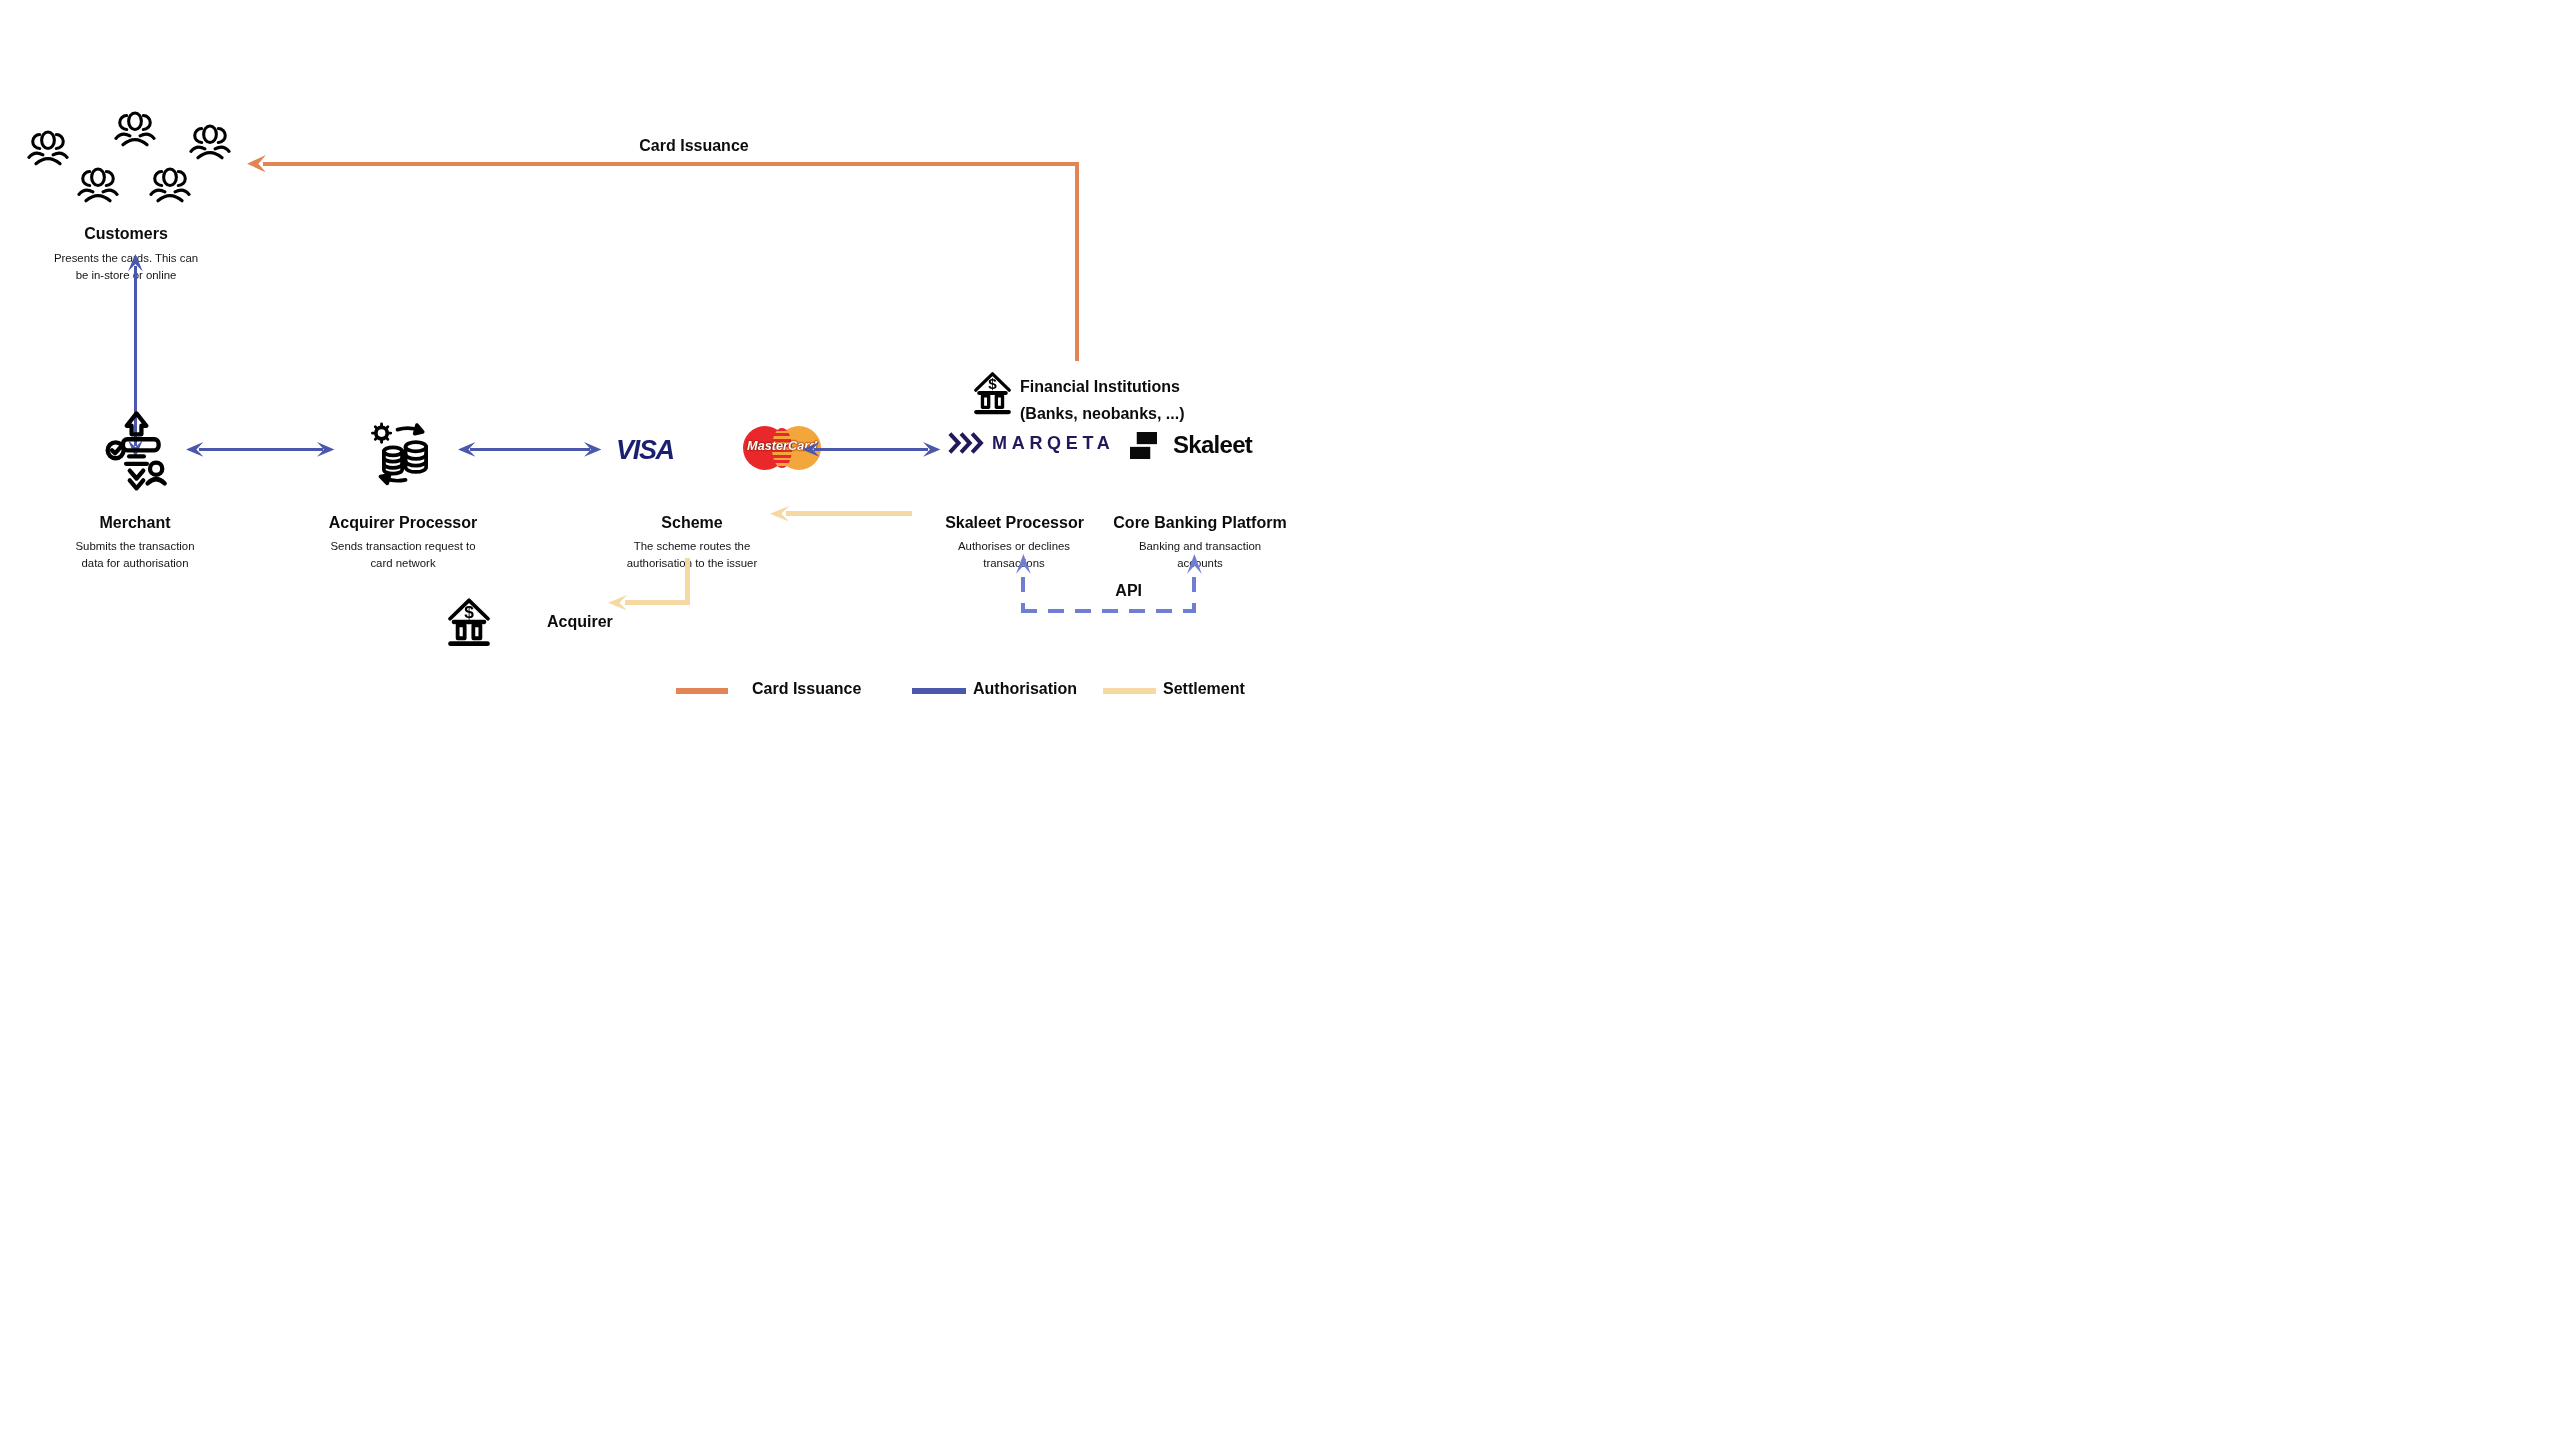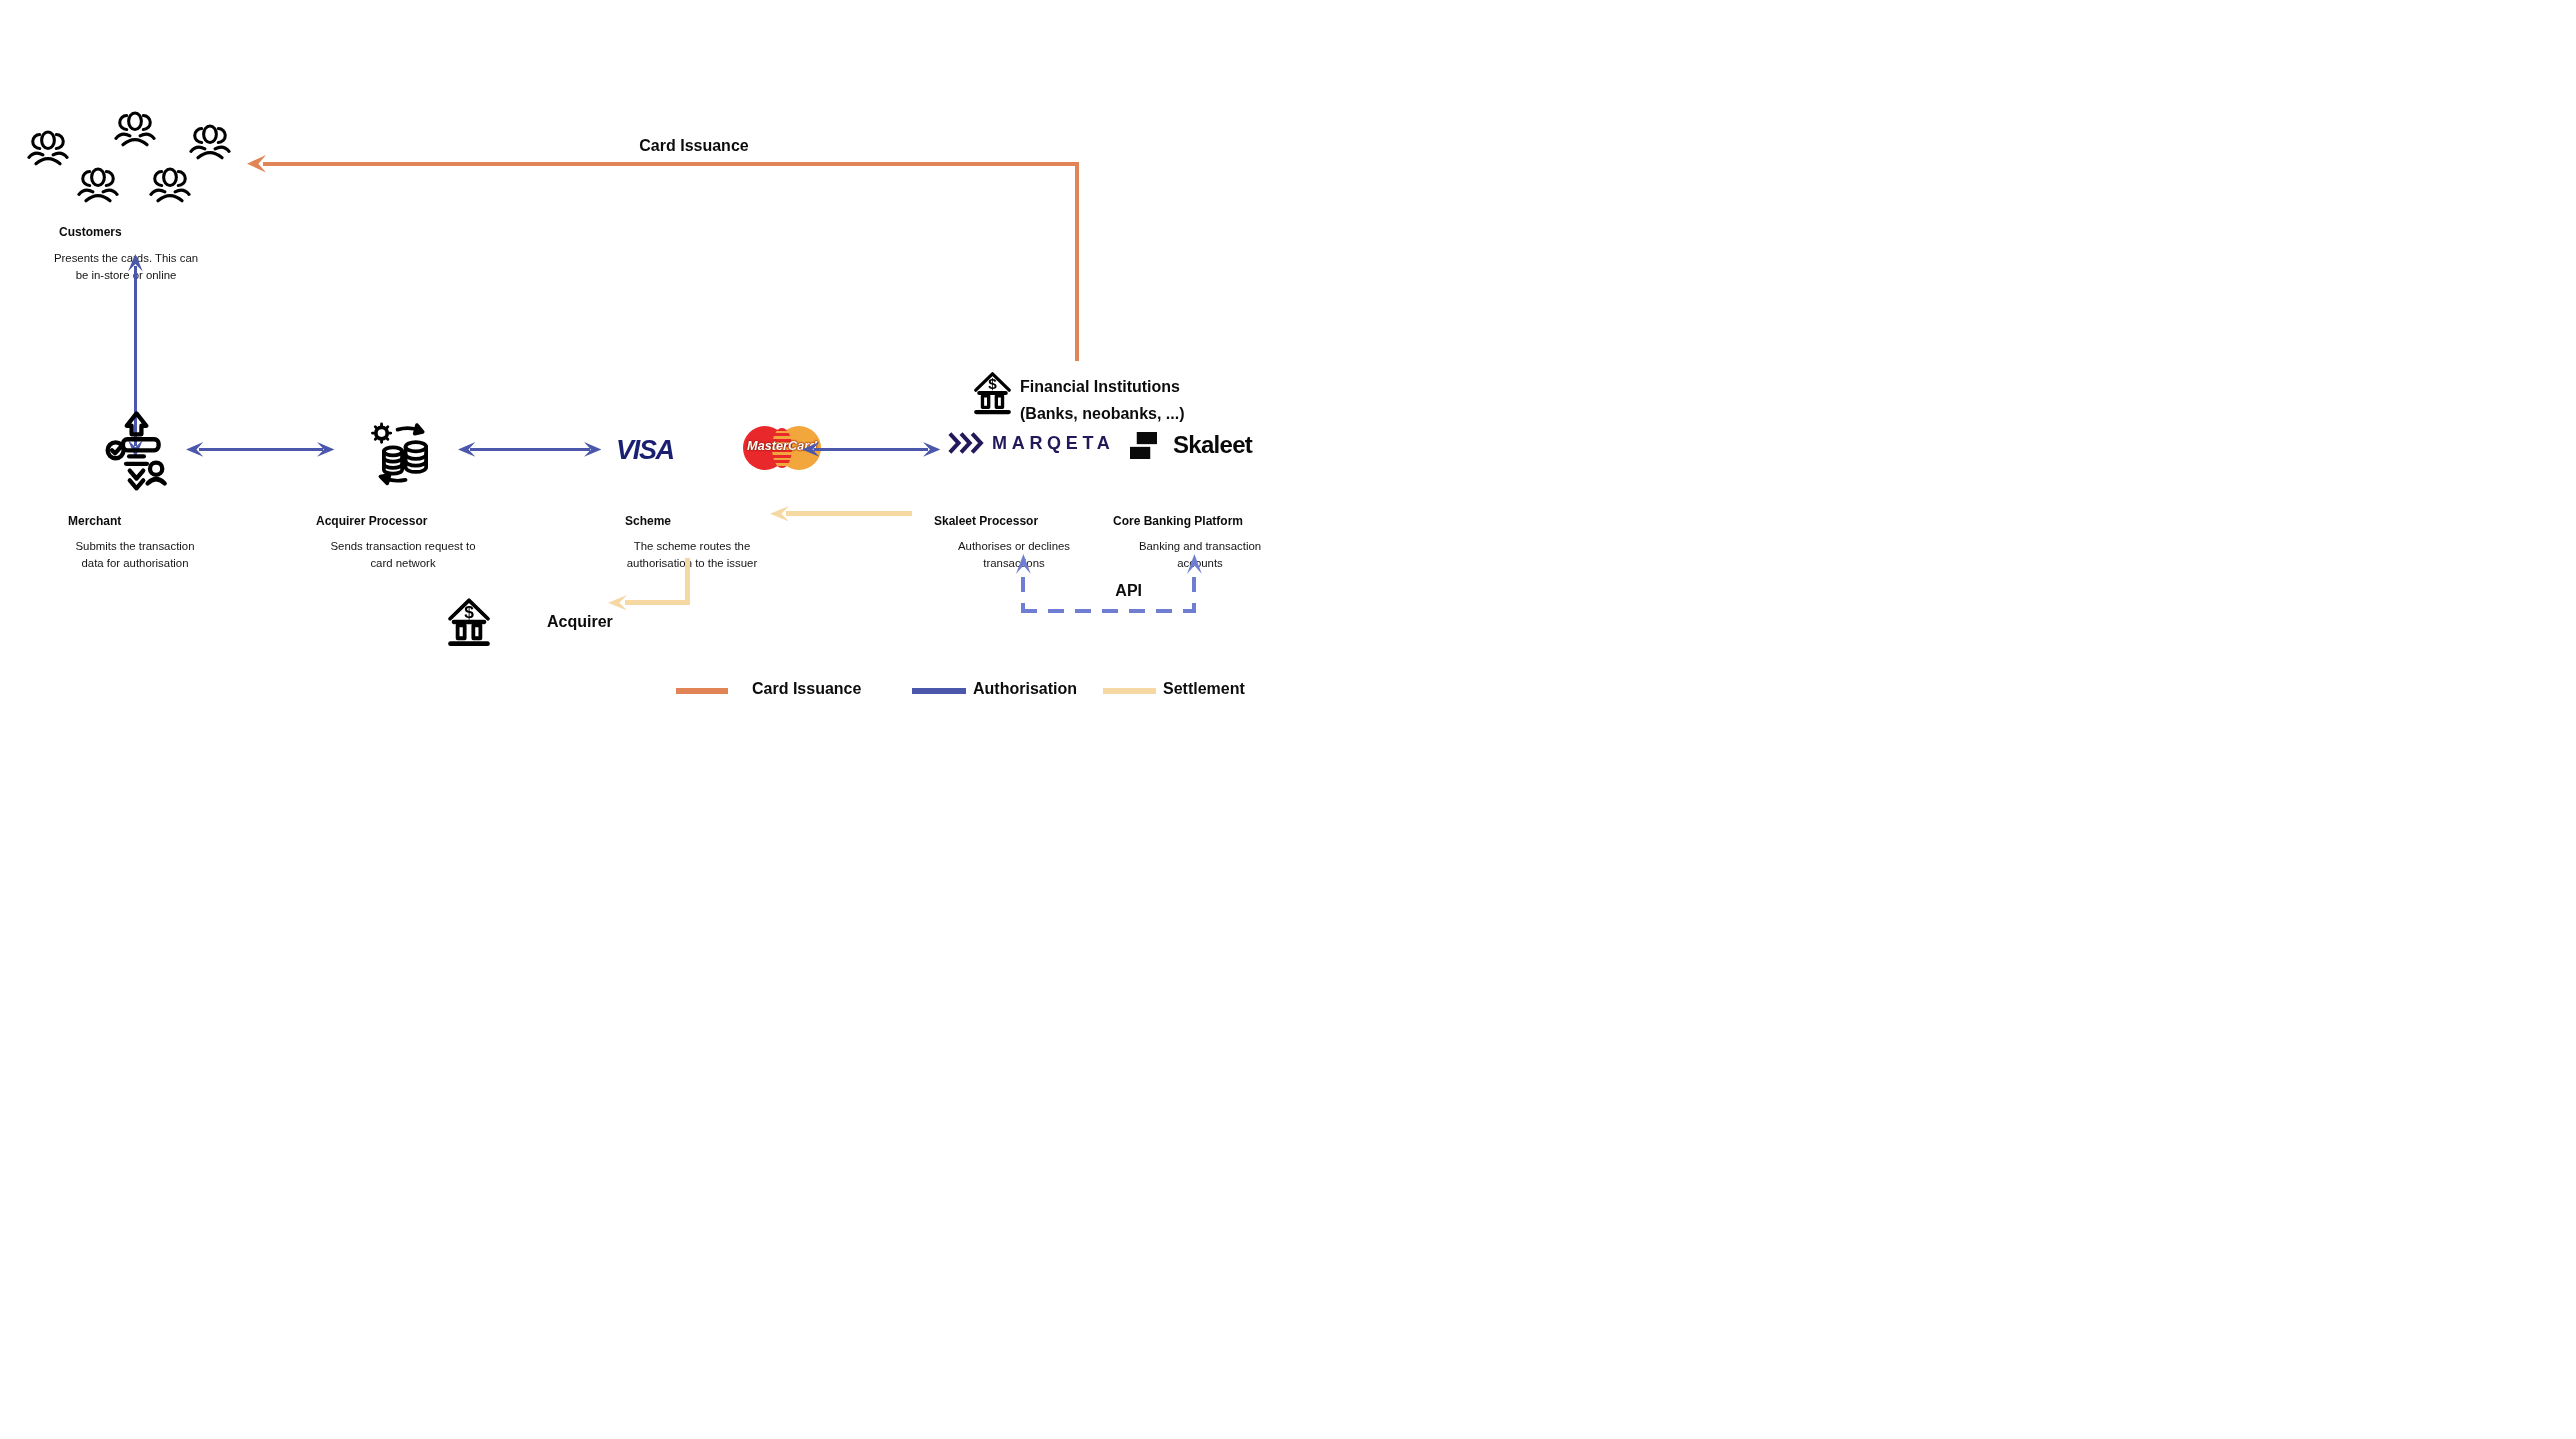--- a/index.html
+++ b/index.html
@@ -3,21 +3,21 @@
 <meta charset="utf-8">
 <style>
   html,body{margin:0;padding:0;background:#ffffff;}
   body{font-family:"Liberation Sans","DejaVu Sans",sans-serif;color:var(--ink,#0c0c0c);}
   .stage{position:relative;width:1288px;height:720px;background:#fff;overflow:hidden;}
 
   .page-title{position:absolute;left:50px;top:32px;font-family:"DejaVu Serif","Liberation Serif",serif;
     font-weight:700;font-size:31px;letter-spacing:-0.7px;}
 
   
-  .node-title{position:absolute;font-weight:700;font-size:12px;text-align:left;}
+  .node-title{position:absolute;font-weight:700;font-size:16px;text-align:center;}
   .node-desc{position:absolute;font-size:11.4px;line-height:17.4px;text-align:center;white-space:pre-line;color:#141414;}
 
   
   .licon{position:absolute;}
   .licon svg{display:block;}
   .licon path,.licon rect,.licon circle,.licon ellipse,.licon polyline{
     fill:none;stroke:#000;stroke-linecap:round;stroke-linejoin:round;}
 
   
   .shaft-h{position:absolute;background:var(--auth);}

